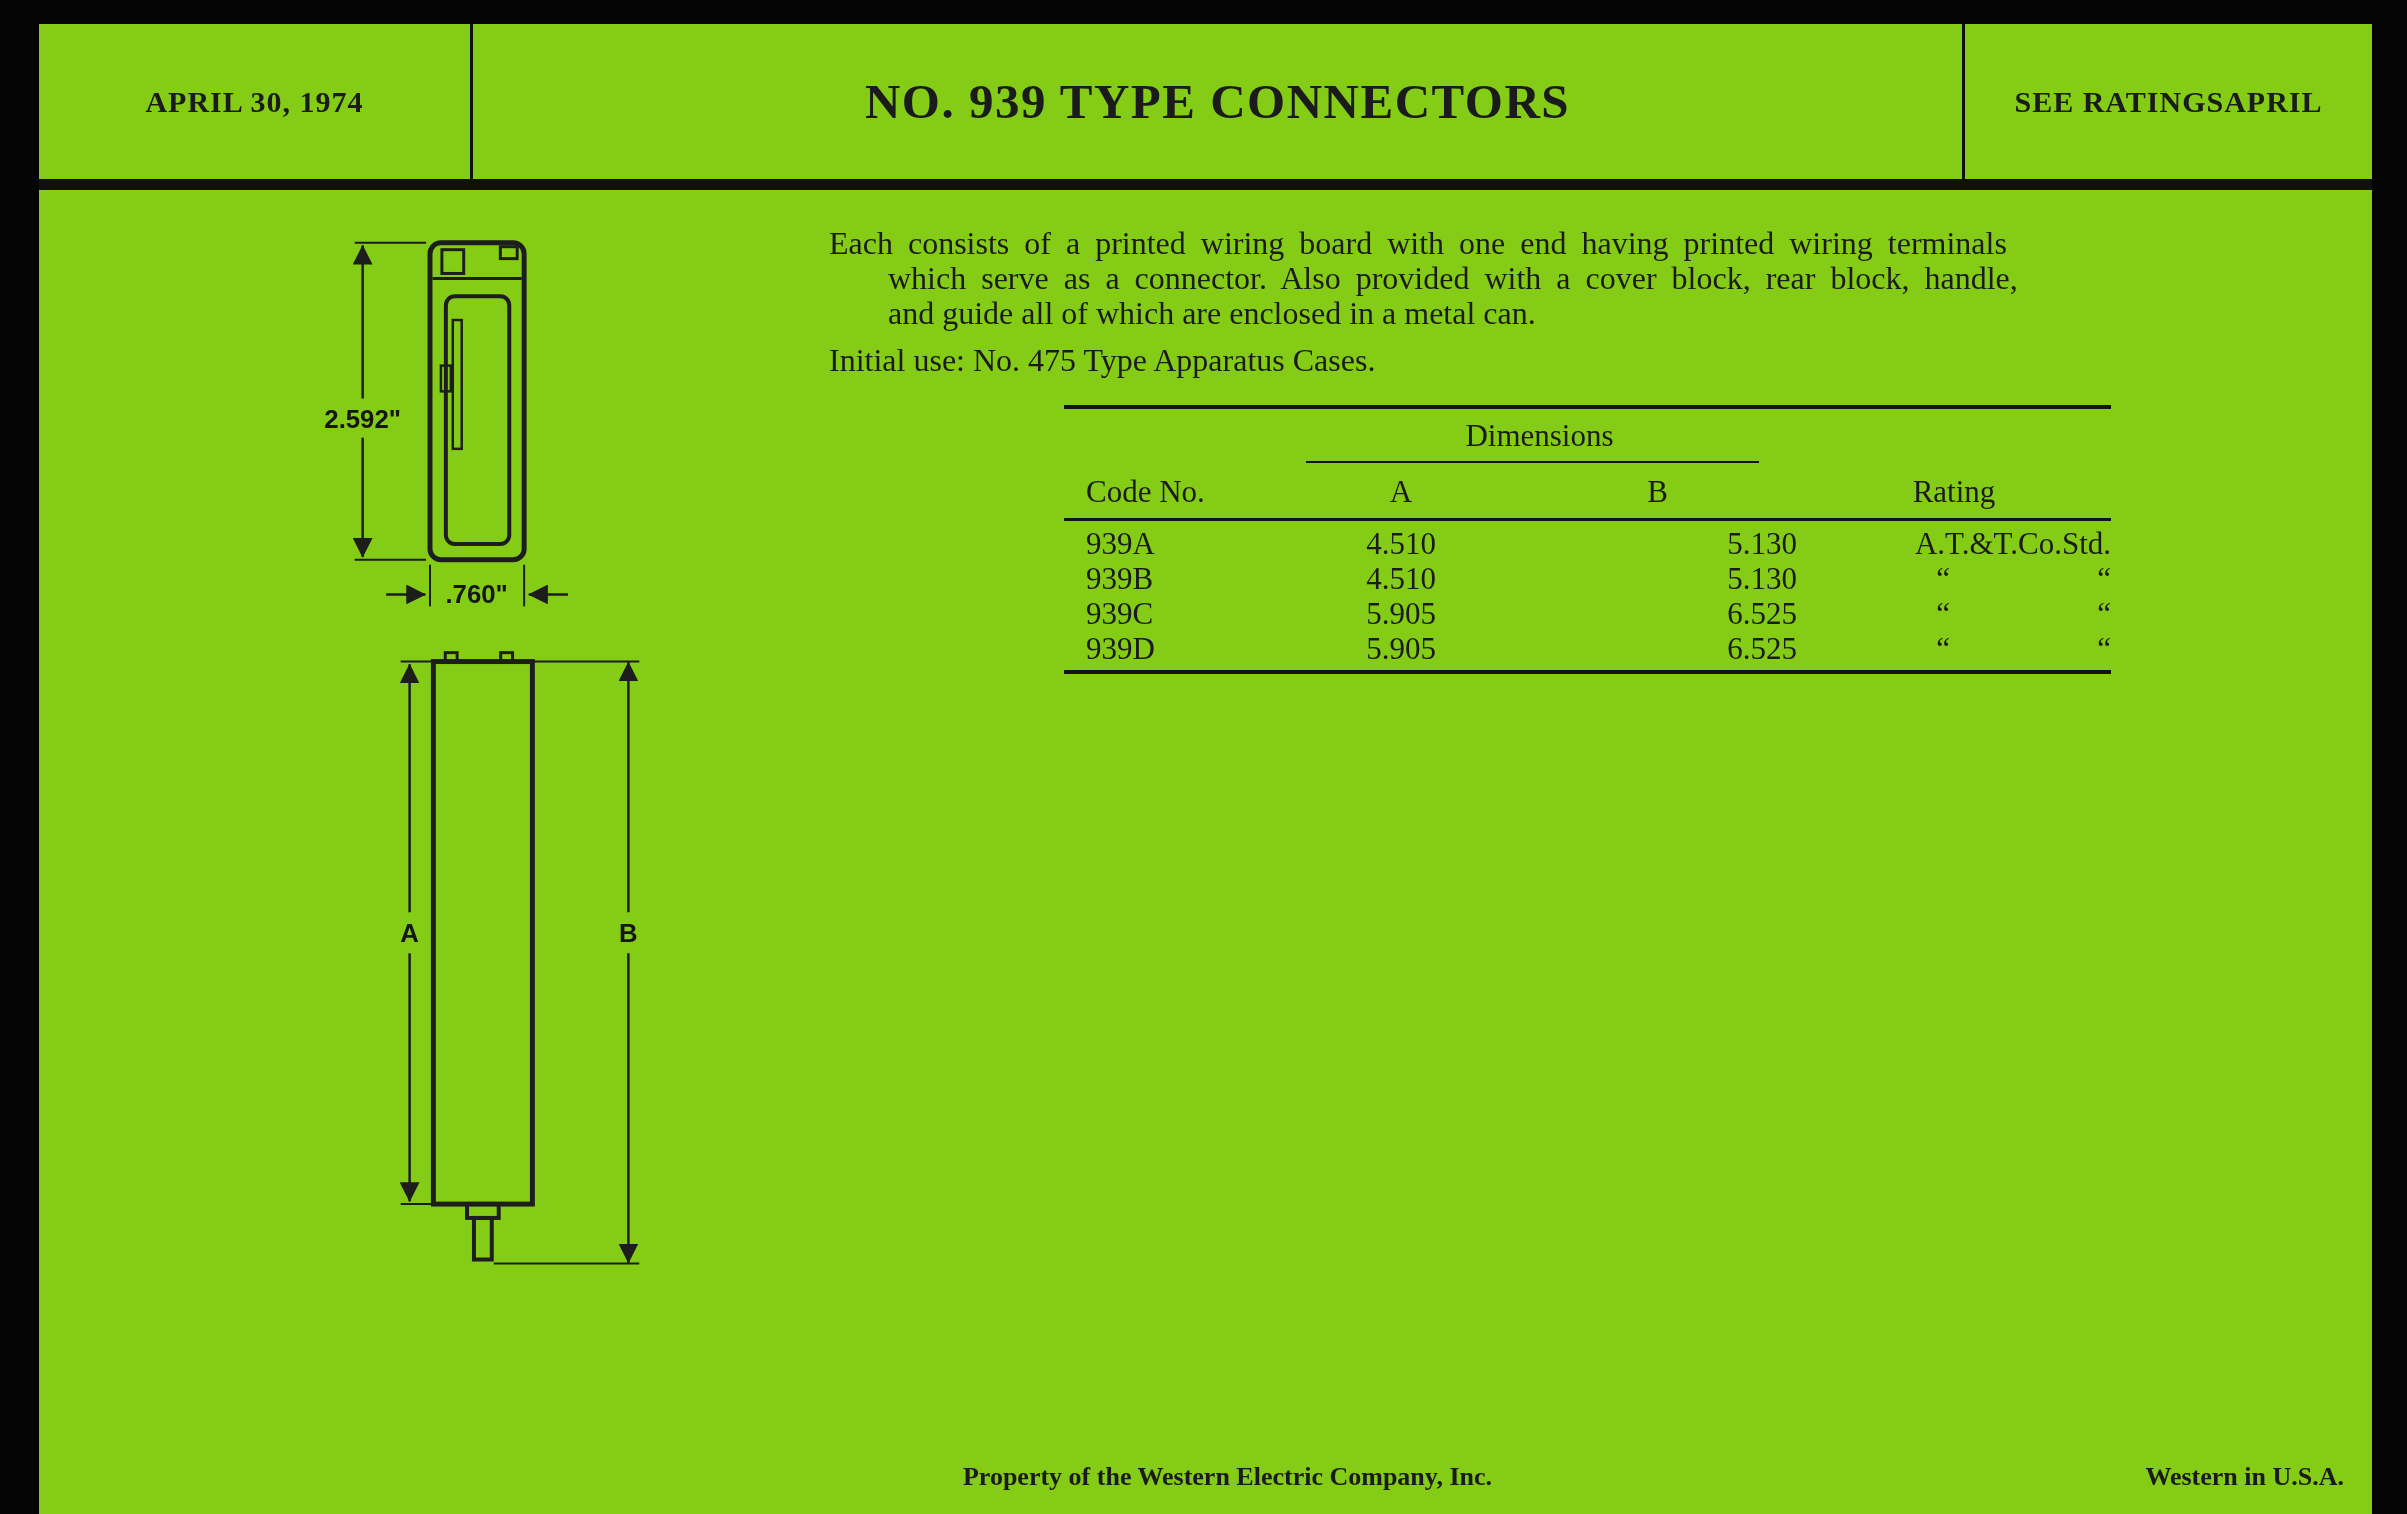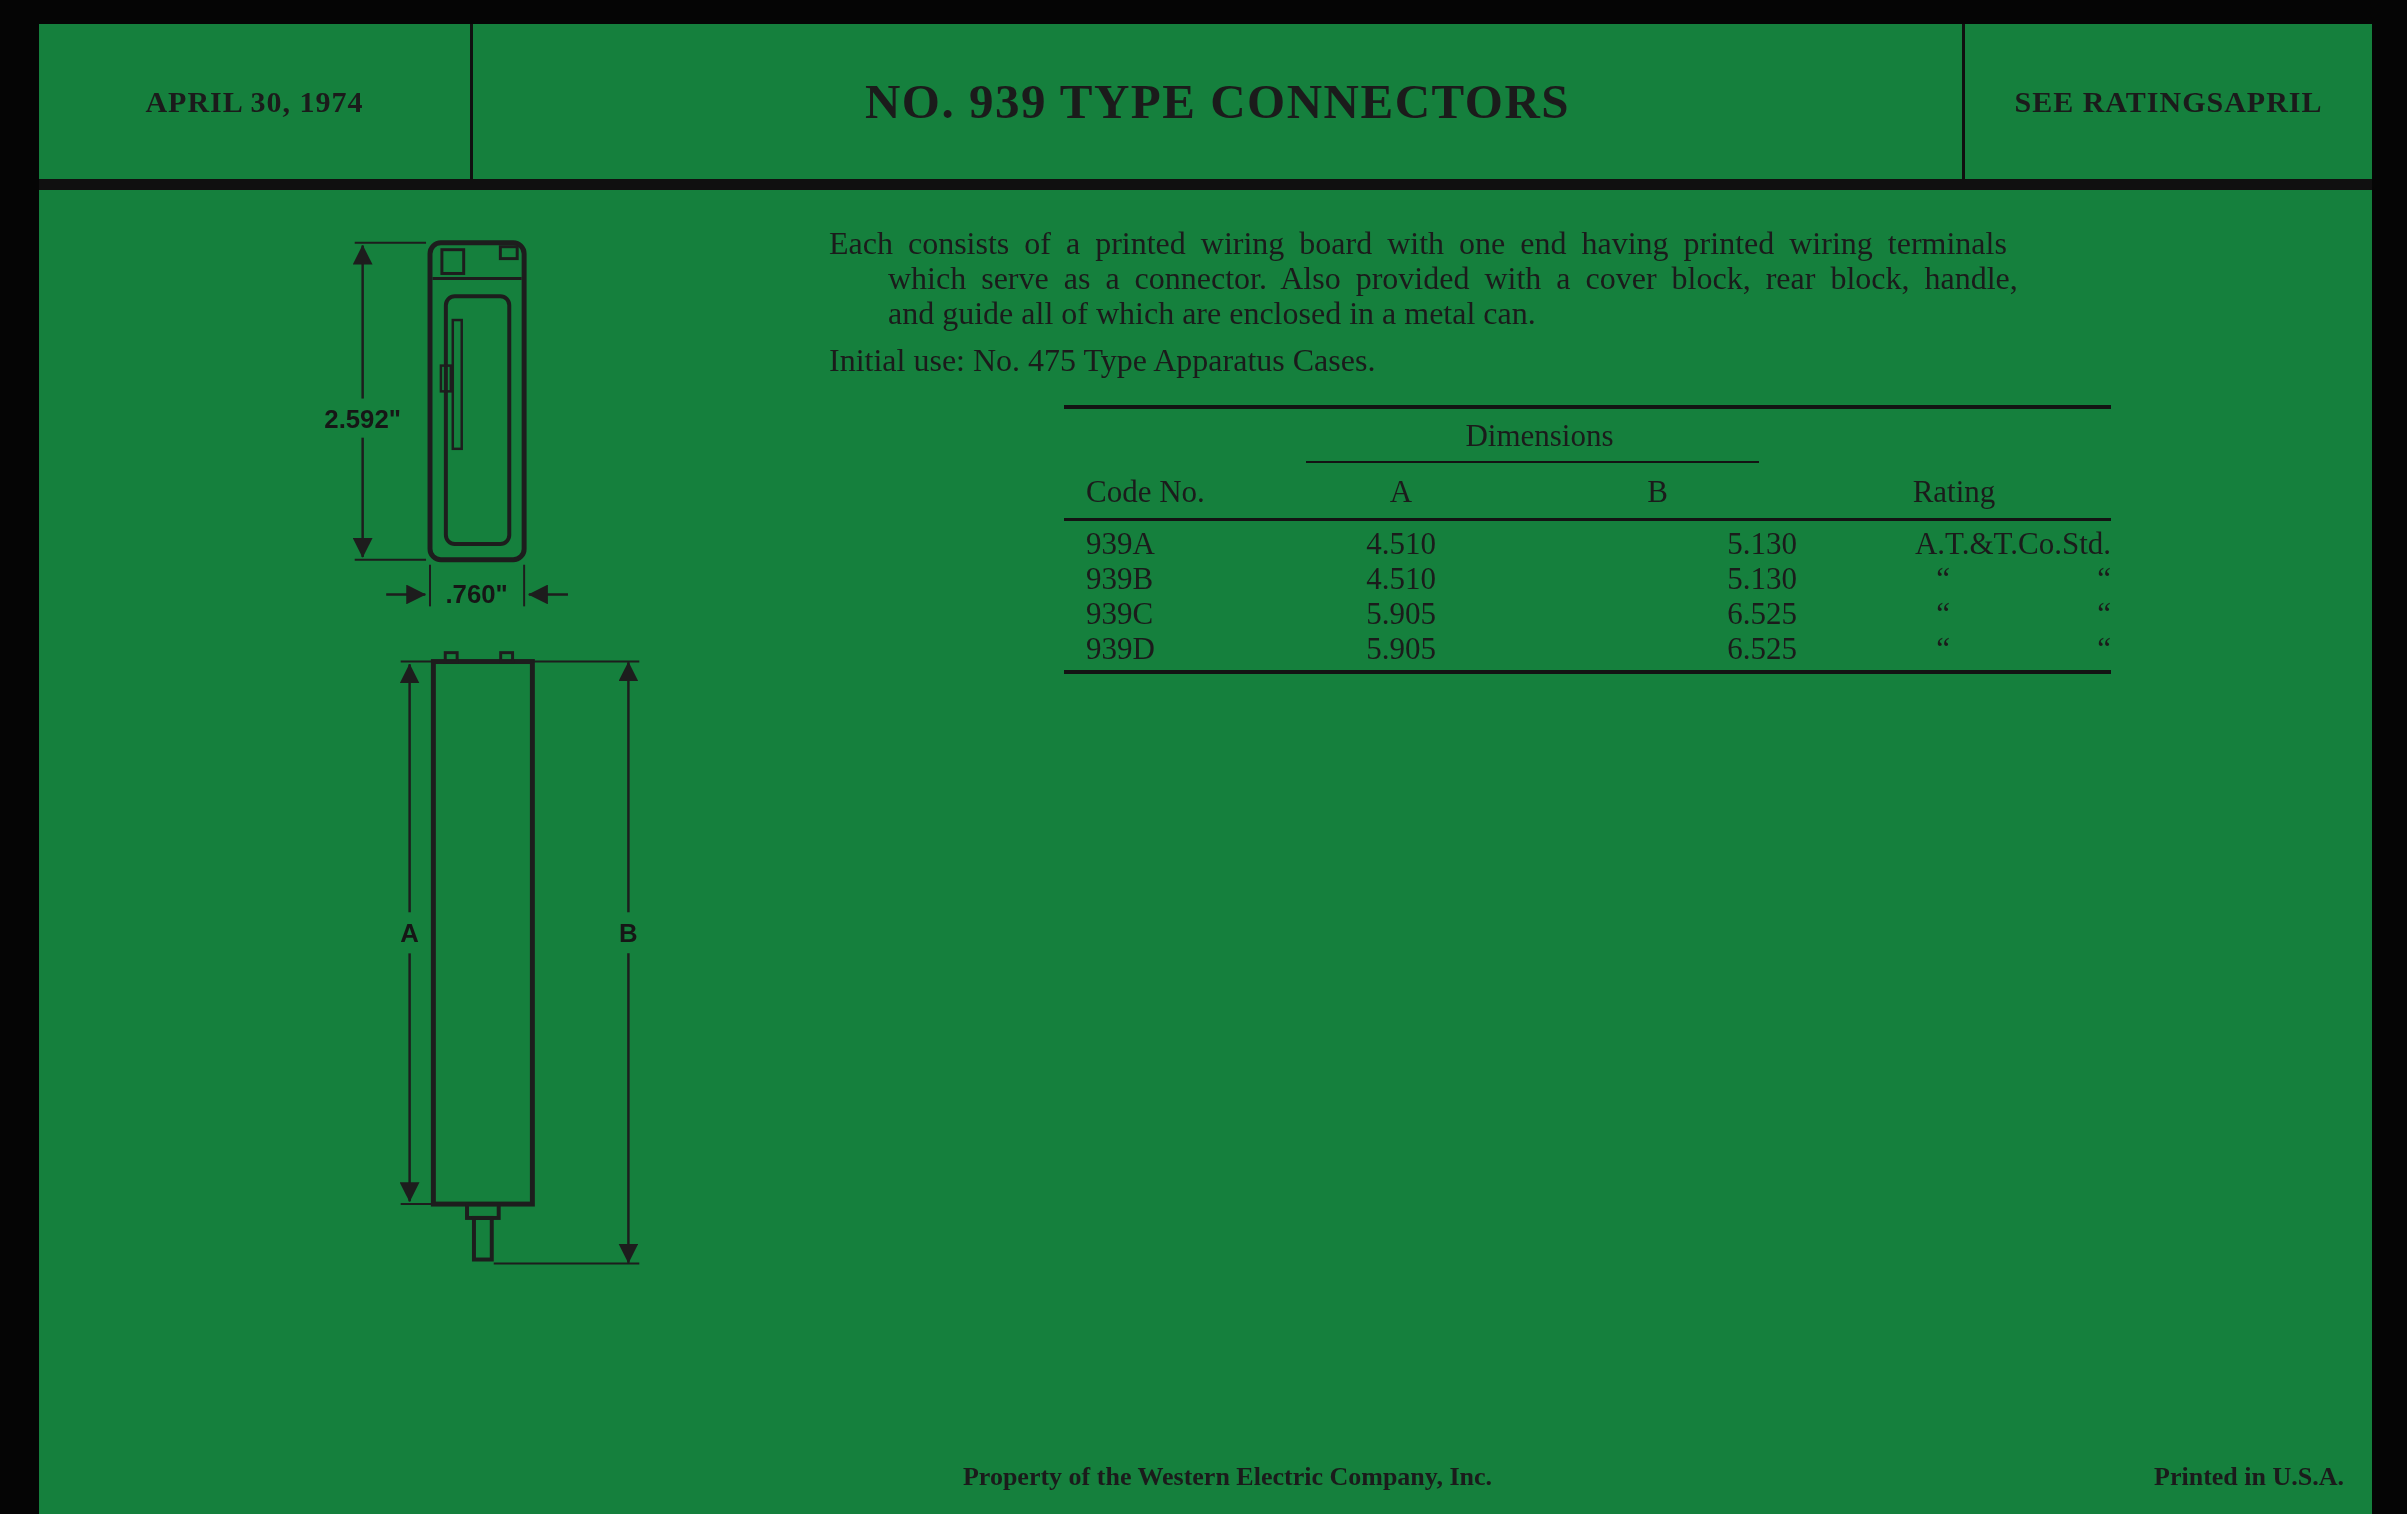--- a/index.html
+++ b/index.html
@@ -9,21 +9,21 @@
     height: 1515px;
     background: #050505;
     overflow: hidden;
     font-family: "Liberation Serif", serif;
     color: #1b1b1b;
   }
   .page {
     position: absolute;
     left: 39px; top: 24px;
     width: 2333px; height: 1491px;
-    background: #15803d;
+    background: #84cc16;
   }
 
   
   .header { position: absolute; left: 0; top: 0; width: 100%; height: 155px; }
   .h-cell { position: absolute; top: 0; height: 155px; display: flex; align-items: center; justify-content: center; }
   .h-cell-date  { left: 0; width: 431px; font-size: 30px; font-weight: bold; letter-spacing: 1px; }
   .h-cell-title { left: 434px; width: 1489px; font-size: 49px; font-weight: bold; letter-spacing: 1.5px; }
   .h-cell-note  { left: 1926px; right: 0; font-size: 30px; font-weight: bold; line-height: 37px; letter-spacing: 1px; }
   .h-sep { position: absolute; top: 0; width: 3px; height: 155px; background: #101010; }
   .h-sep1 { left: 431px; }
@@ -188,17 +188,17 @@
       <g>
         <line x1="180" y1="44" x2="285" y2="44" stroke-width="2"></line>
         <line x1="140" y1="652" x2="285" y2="652" stroke-width="2"></line>
         <line x1="275" y1="46" x2="275" y2="296" stroke-width="2.5" marker-start="url(#ah2)"></line>
         <line x1="275" y1="340" x2="275" y2="650" stroke-width="2.5" marker-end="url(#ah2)"></line>
         <text class="dim-label" x="275" y="327">B</text>
       </g>
     </svg>
 
     <div class="footer-property">Property of the Western Electric Company, Inc.</div>
-    <div class="footer-printed">Printed in U.S.A.</div>
+    <div class="footer-printed">Western in U.S.A.</div>
 
   </div>
 </div>
 
 
 </body></html>

